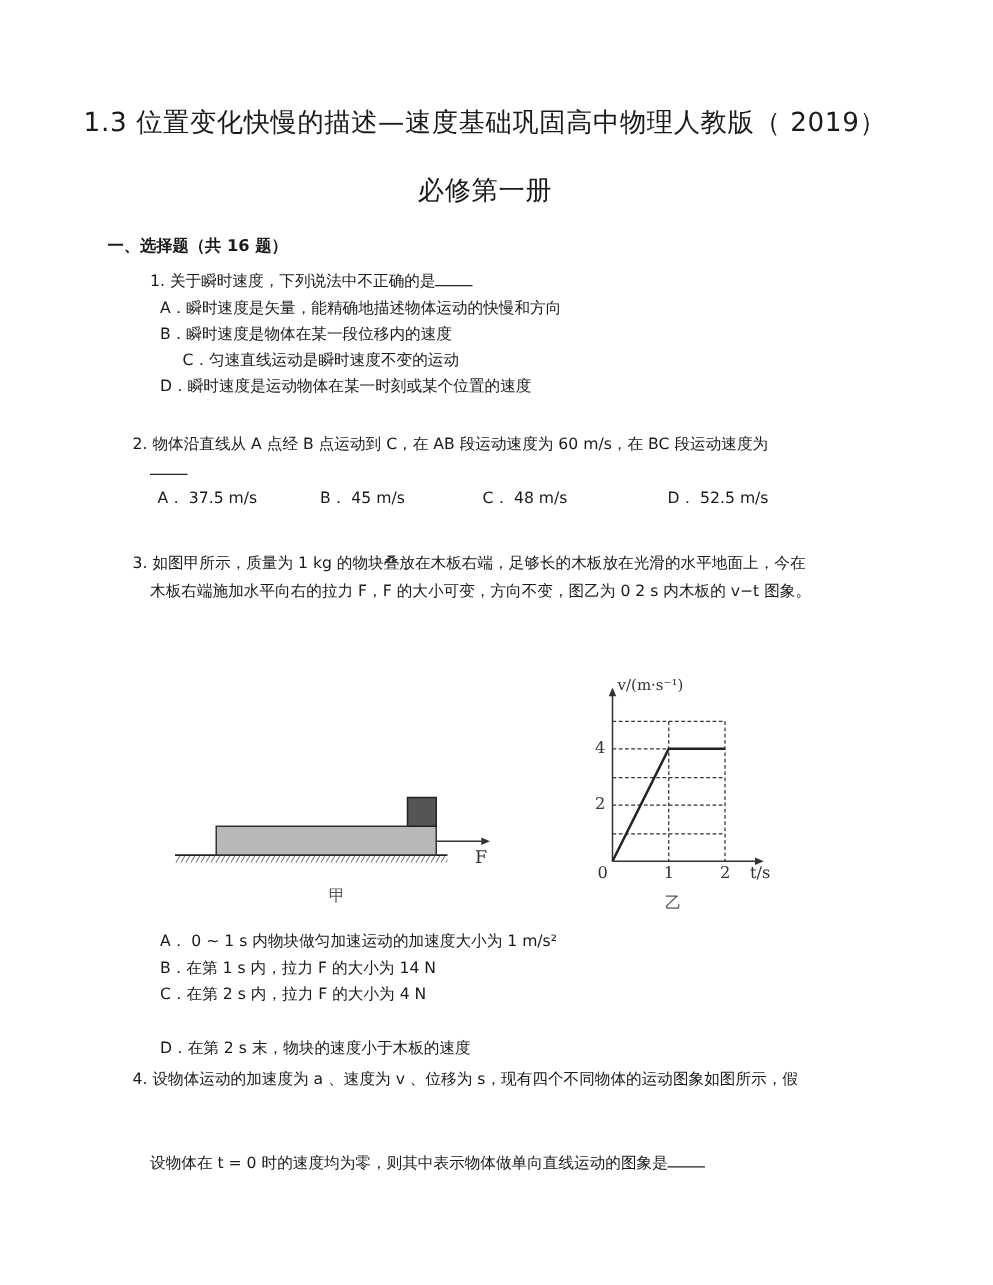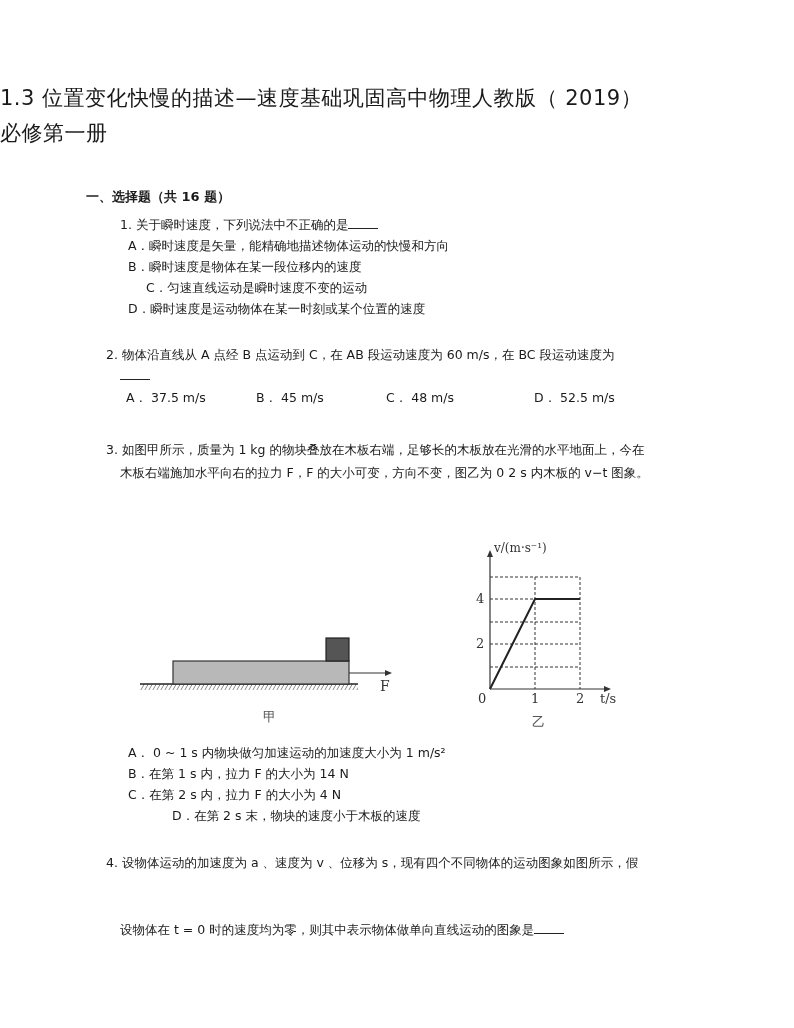--- a/index.html
+++ b/index.html
@@ -1,20 +1,20 @@
 <!DOCTYPE html>
 <html><head>
 <meta charset="utf-8">
 <style>
   html, body { margin:0; padding:0; background:#ffffff; }
   body { width:794px; height:1028px; position:relative; overflow:hidden;
          font-family:"DejaVu Sans","Liberation Sans",sans-serif; color:#1a1a1a; }
-  .title { position:absolute; left:0; width:776px; font-size:21px; letter-spacing:0.5px; }
+  .title { position:absolute; left:0; width:776px; text-align:center; font-size:21px; letter-spacing:0.5px; }
   .t1 { top:84px; }
-  .t2 { top:119px; }
+  .t2 { top:138px; }
   .section { position:absolute; left:86px; top:188px; font-size:13px; font-weight:bold; }
   .q { position:absolute; font-size:12.5px; line-height:21px; }
   .q .line { white-space:nowrap; }
   .opt { position:absolute; left:128px; font-size:12.5px; line-height:20px; white-space:nowrap; }
   .blank { display:inline-block; width:30px; border-bottom:1px solid #222; height:12px; vertical-align:baseline; }
   .ital { font-family:"DejaVu Serif","Liberation Serif",serif; }
   .optrow { position:absolute; top:390px; font-size:12.5px; white-space:nowrap; }
   .fig-label { position:absolute; font-size:13px; font-family:"DejaVu Serif","Liberation Serif",serif; color:#555; }
 </style>
 </head>
@@ -97,21 +97,21 @@
     <span class="fig-label" style="left:8px; top:146px; color:#333;">0</span>
     <span class="fig-label" style="left:61px; top:146px; color:#333;">1</span>
     <span class="fig-label" style="left:106px; top:146px; color:#333;">2</span>
     <span class="fig-label ital" style="left:130px; top:146px; color:#333;">t/s</span>
     <span class="fig-label" style="left:62px; top:168px;">乙</span>
   </div>
 
   <div class="opt" style="top:743px;">A．  0 ~ 1 s 内物块做匀加速运动的加速度大小为 1 m/s²</div>
   <div class="opt" style="top:764px;">B．在第 1 s 内，拉力 F 的大小为 14 N</div>
   <div class="opt" style="top:785px;">C．在第 2 s 内，拉力 F 的大小为 4 N</div>
-  <div class="opt" style="top:806px;margin-left:44px;">D．在第 2 s 末，物块的速度小于木板的速度</div>
+  <div class="opt" style="top:828px;">D．在第 2 s 末，物块的速度小于木板的速度</div>
 </div>
 
 <div>
   <div class="q" style="left:106px; top:851px; line-height:24px;">
     <div class="line"><span>4.</span> <span>设物体运动的加速度为 a 、速度为 v 、位移为 s，现有四个不同物体的运动图象如图所示，假</span></div>
     <div class="line" style="padding-left:14px;margin-top:43px;"><span>设物体在 t = 0 时的速度均为零，则其中表示物体做单向直线运动的图象是</span><span class="blank"></span></div>
   </div>
 </div>
 
 </body></html>

